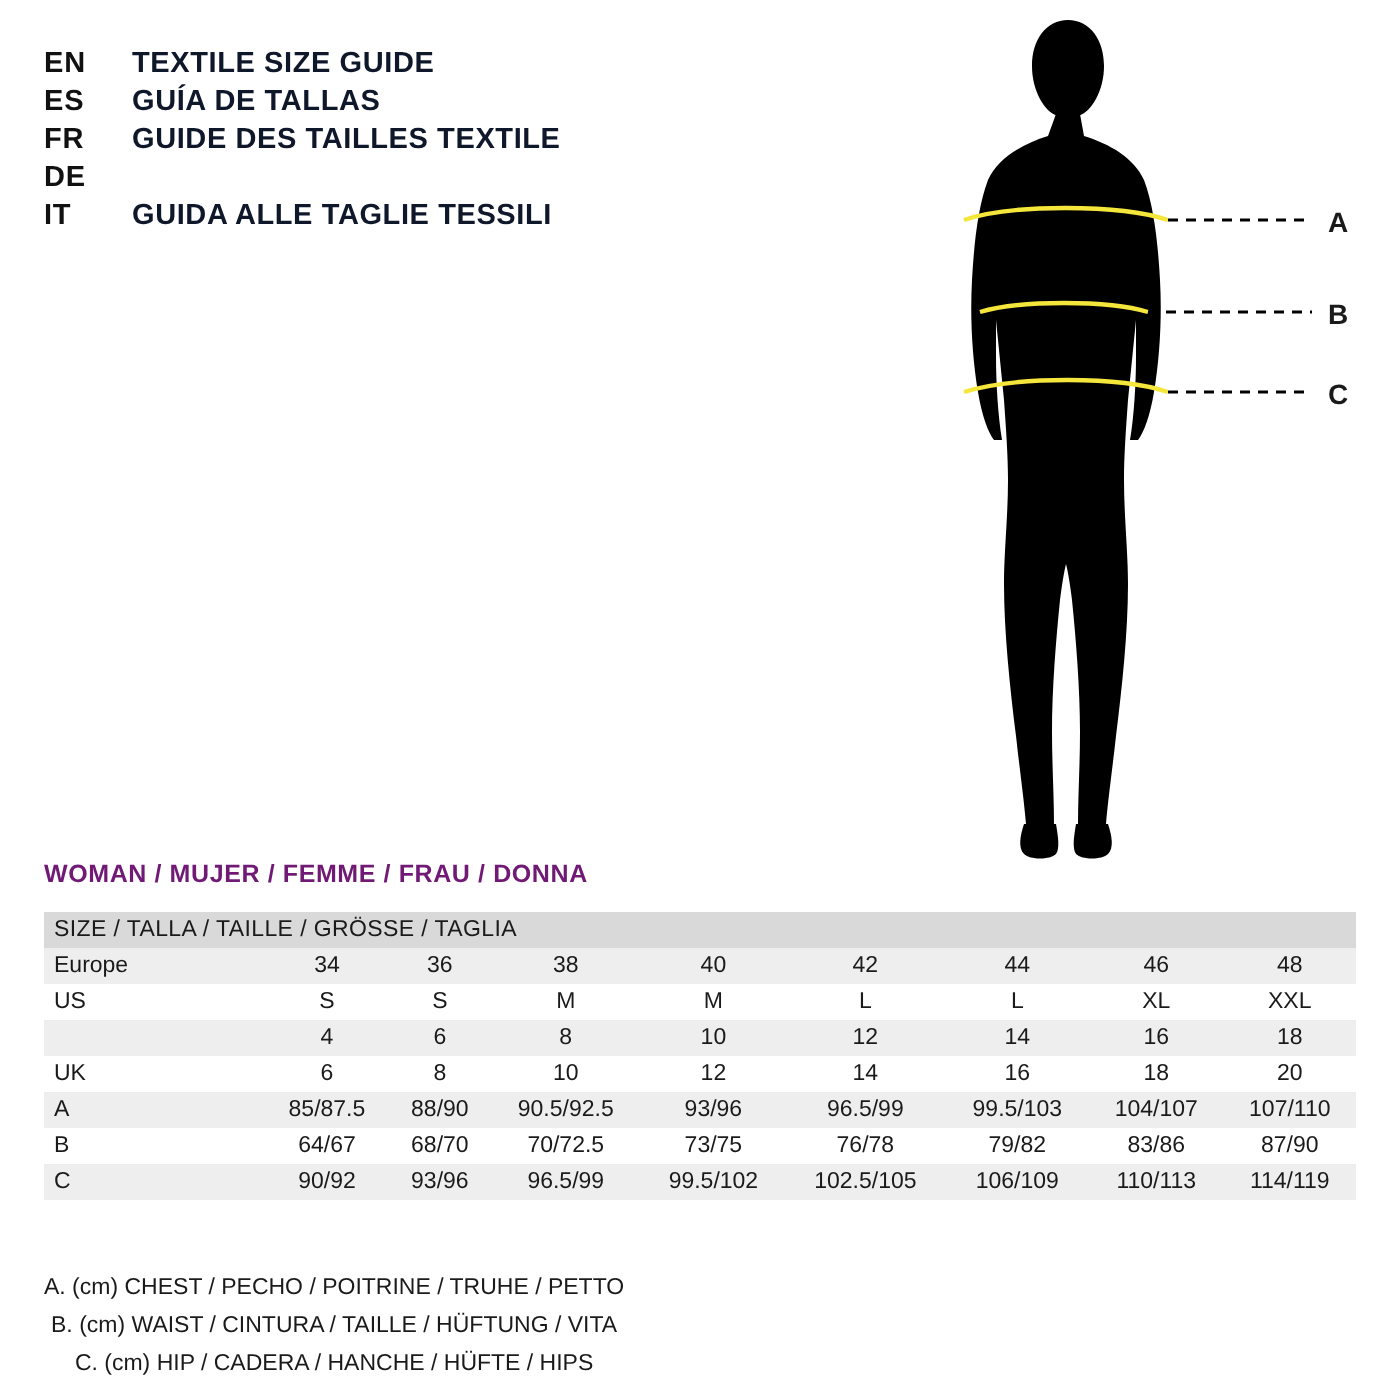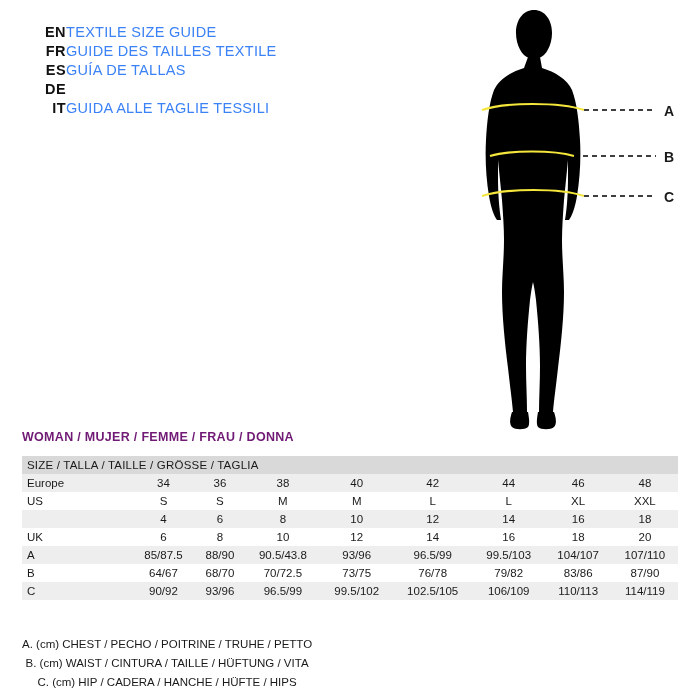--- a/index.html
+++ b/index.html
@@ -20,34 +20,33 @@
   .lang-block {
     position: absolute;
     left: 22px;
     top: 24px;
     width: 470px;
   }
   .lang-row {
     display: flex;
     align-items: baseline;
     margin-bottom: 3px;
-    text-align: right;
   }
   .lang-code {
     width: 44px;
     font-size: 14.5px;
     font-weight: bold;
     letter-spacing: 0.4px;
     color: #111;
   }
   .lang-title {
     font-size: 14.5px;
-    font-weight: normal;
+    font-weight: bold;
     letter-spacing: 0.3px;
-    color: #3b82f6;
+    color: #0f172a;
     text-transform: uppercase;
   }
 
   
   .figure-area {
     position: absolute;
     right: 0px;
     top: 0px;
     width: 240px;
     height: 440px;
@@ -113,26 +112,26 @@
 </style>
 </head>
 <body>
 
 <div class="lang-block">
   <div class="lang-row">
     <span class="lang-code">EN</span>
     <span class="lang-title">TEXTILE SIZE GUIDE</span>
   </div>
   <div class="lang-row">
+    <span class="lang-code">ES</span>
+    <span class="lang-title">GUÍA DE TALLAS</span>
+  </div>
+  <div class="lang-row">
     <span class="lang-code">FR</span>
     <span class="lang-title">GUIDE DES TAILLES TEXTILE</span>
-  </div>
-  <div class="lang-row">
-    <span class="lang-code">ES</span>
-    <span class="lang-title">GUÍA DE TALLAS</span>
   </div>
   <div class="lang-row">
     <span class="lang-code">DE</span>
   </div>
   <div class="lang-row">
     <span class="lang-code">IT</span>
     <span class="lang-title">GUIDA ALLE TAGLIE TESSILI</span>
   </div>
 </div>
 
@@ -249,21 +248,21 @@
       <td>14</td>
       <td>16</td>
       <td>18</td>
       <td>20</td>
     </tr>
 
     <tr class="row-shade">
       <td class="label-col">A</td>
       <td>85/87.5</td>
       <td>88/90</td>
-      <td>90.5/43.8</td>
+      <td>90.5/92.5</td>
       <td>93/96</td>
       <td>96.5/99</td>
       <td>99.5/103</td>
       <td>104/107</td>
       <td>107/110</td>
     </tr>
 
     <tr class="row-plain">
       <td class="label-col">B</td>
       <td>64/67</td>

